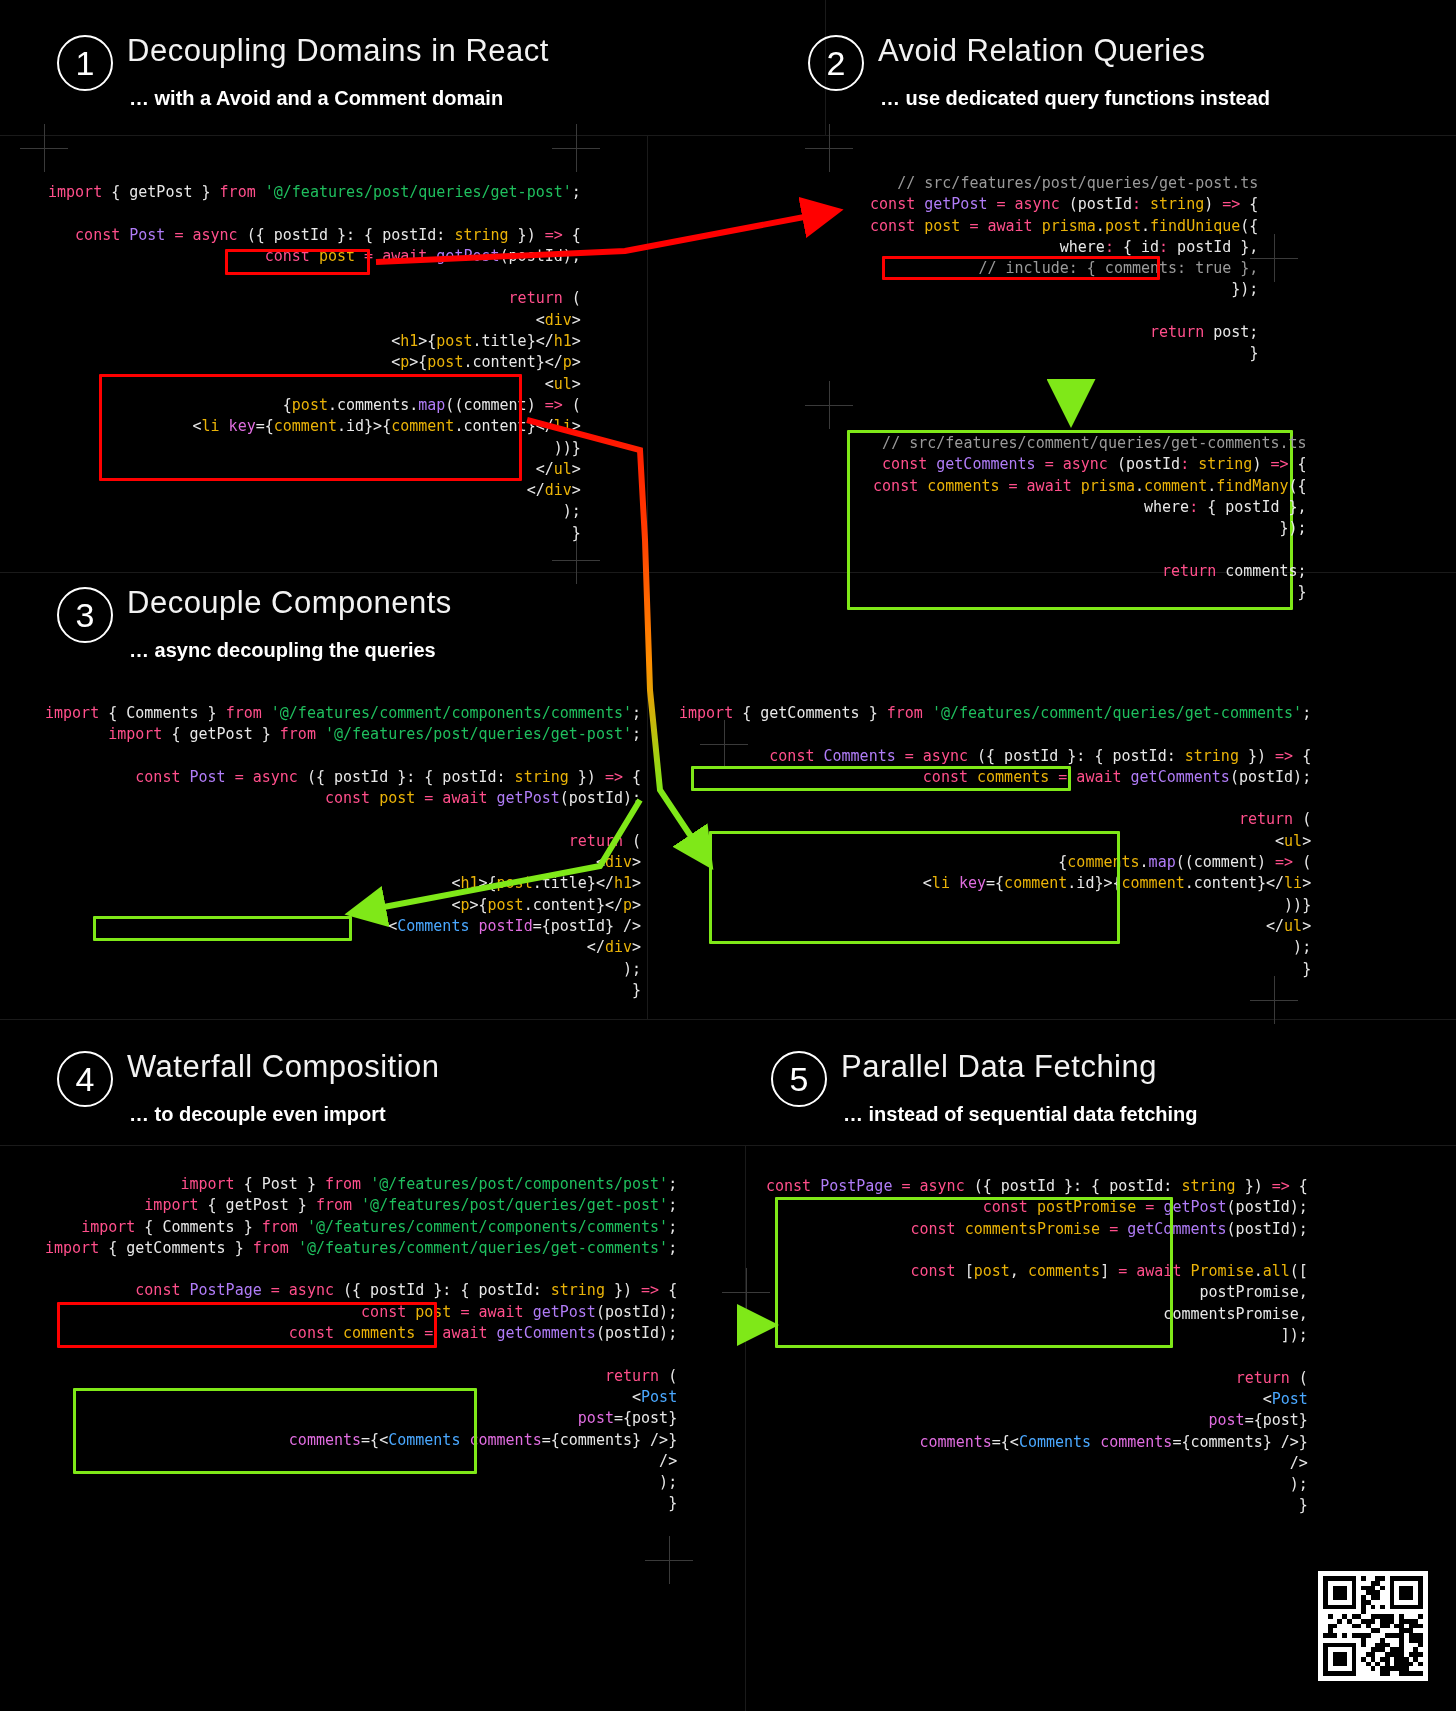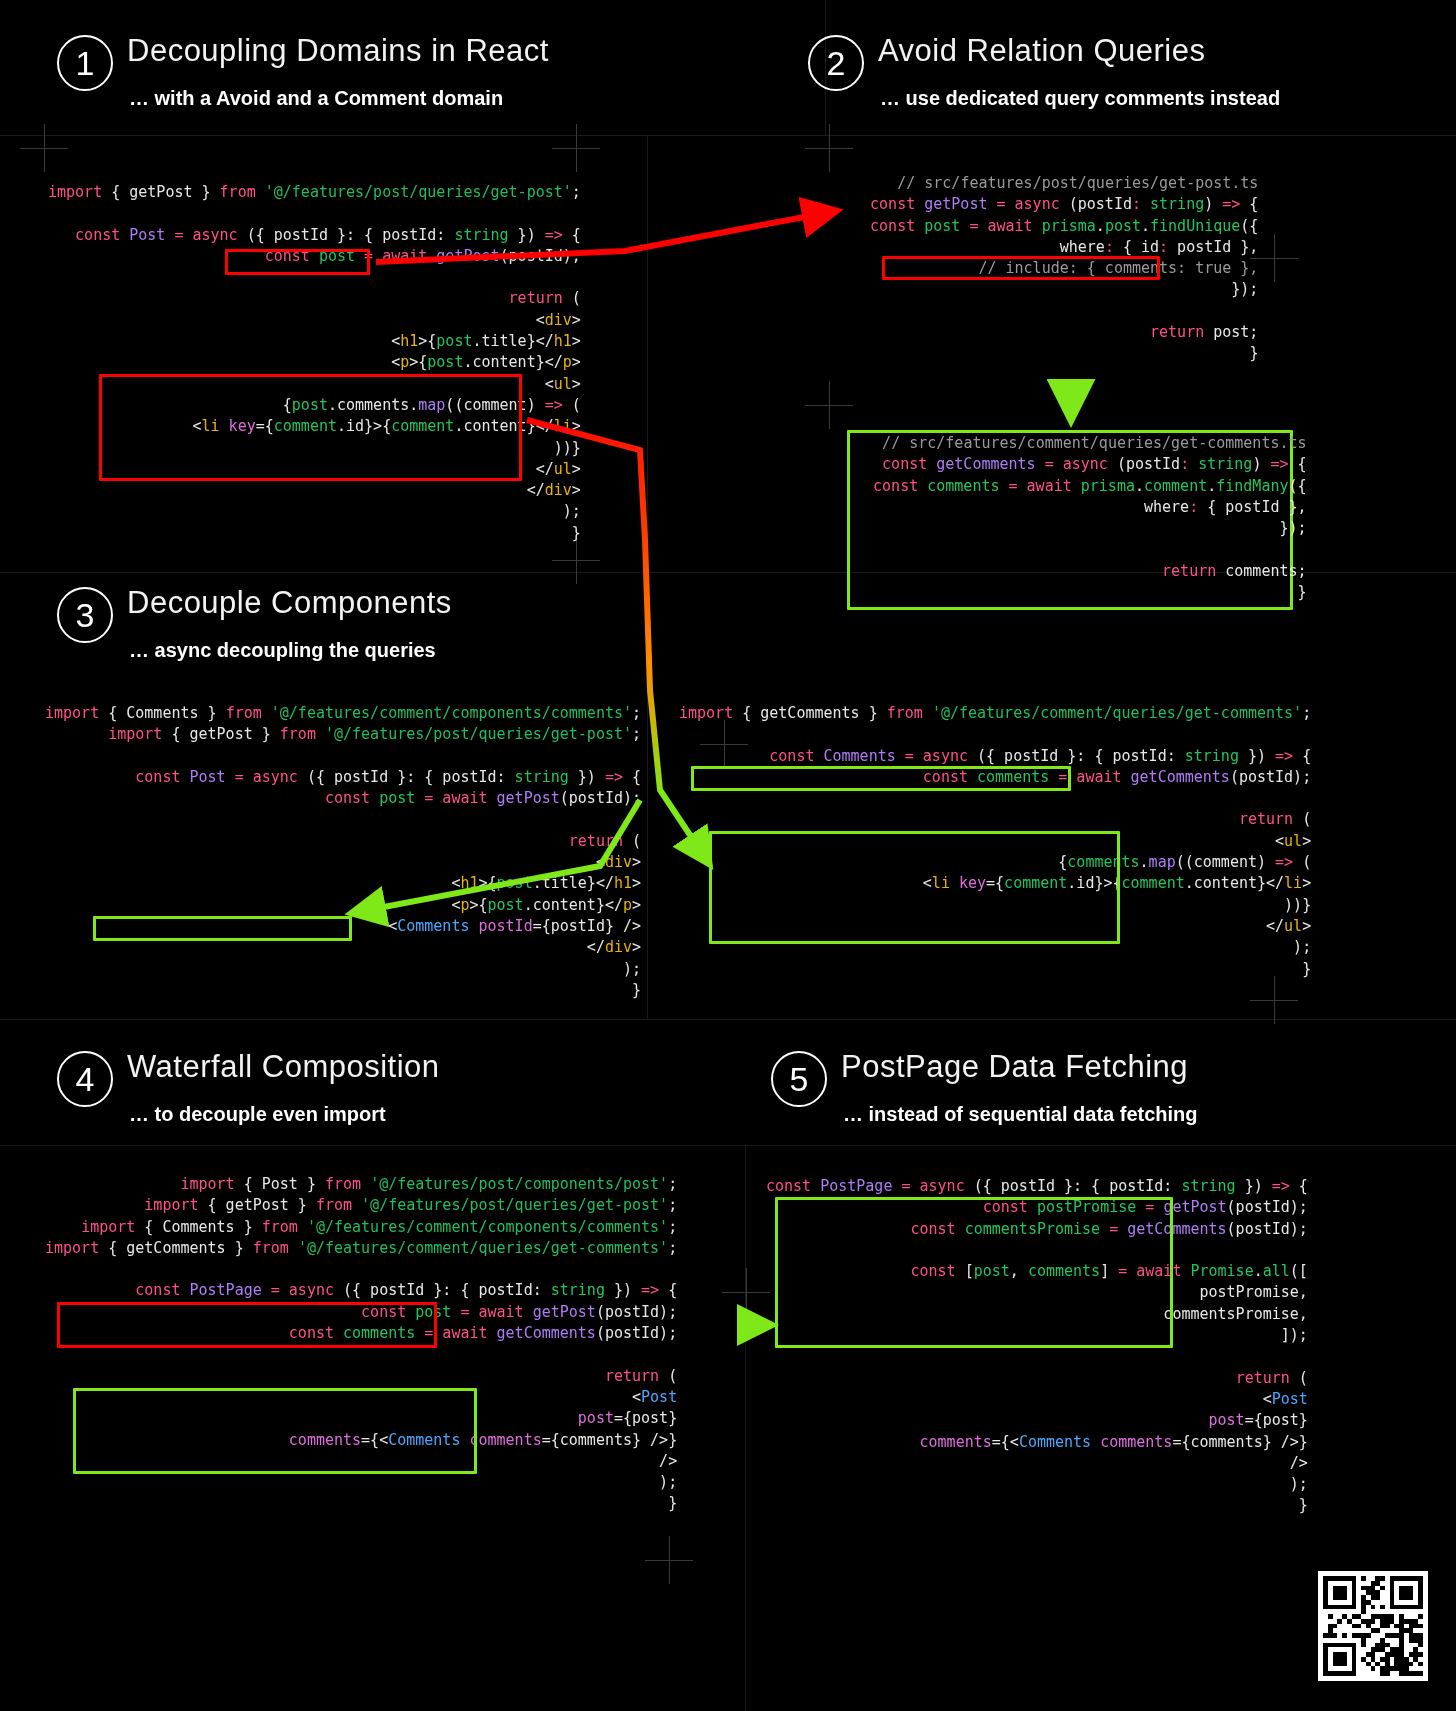--- a/index.html
+++ b/index.html
@@ -70,21 +70,21 @@
     line-height: 21.3px;
     color: #e8e8e8;
     white-space: pre;
     text-align: right;
   }
   .code .ln { display: block; height: 21.3px; white-space: pre; }
 
   
   .t-kw      { color: #ff4f8b; }   
   .t-fn      { color: #b07cf7; }   
-  .t-var     { color: #22c55e; }   
+  .t-var     { color: #eab308; }   
   .t-str     { color: #1fbf5e; }   
   .t-tag     { color: #eab308; }   
   .t-comp    { color: #4aa8ff; }   
   .t-attr    { color: #e06de0; }   
   .t-cmt     { color: #9a9a9a; }   
   .t-pl      { color: #e8e8e8; }   
   .t-cname   { color: #b07cf7; }   
 
   
   .hbox {
@@ -158,21 +158,21 @@
     <div class="sec-title">Decoupling Domains in React</div>
     <div class="sec-sub">… with a Avoid and a Comment domain</div>
   </div>
   <div class="code" id="code-s1" style="left:48px;top:182px;"><span class="ln"><span class="t-kw">import</span><span class="t-pl"> { </span><span class="t-pl">getPost</span><span class="t-pl"> } </span><span class="t-kw">from</span><span class="t-pl"> </span><span class="t-str">'@/features/post/queries/get-post'</span><span class="t-pl">;</span></span><span class="ln"> </span><span class="ln"><span class="t-kw">const</span><span class="t-pl"> </span><span class="t-cname">Post</span><span class="t-pl"> </span><span class="t-kw">=</span><span class="t-pl"> </span><span class="t-kw">async</span><span class="t-pl"> ({ postId }: { postId: </span><span class="t-var">string</span><span class="t-pl"> }) </span><span class="t-kw">=&gt;</span><span class="t-pl"> {</span></span><span class="ln"><span class="t-pl">  </span><span class="t-kw">const</span><span class="t-pl"> </span><span class="t-var">post</span><span class="t-pl"> </span><span class="t-kw">=</span><span class="t-pl"> </span><span class="t-kw">await</span><span class="t-pl"> </span><span class="t-fn">getPost</span><span class="t-pl">(postId);</span></span><span class="ln"> </span><span class="ln"><span class="t-pl">  </span><span class="t-kw">return</span><span class="t-pl"> (</span></span><span class="ln"><span class="t-pl">    &lt;</span><span class="t-tag">div</span><span class="t-pl">&gt;</span></span><span class="ln"><span class="t-pl">      &lt;</span><span class="t-tag">h1</span><span class="t-pl">&gt;{</span><span class="t-var">post</span><span class="t-pl">.title}&lt;/</span><span class="t-tag">h1</span><span class="t-pl">&gt;</span></span><span class="ln"><span class="t-pl">      &lt;</span><span class="t-tag">p</span><span class="t-pl">&gt;{</span><span class="t-var">post</span><span class="t-pl">.content}&lt;/</span><span class="t-tag">p</span><span class="t-pl">&gt;</span></span><span class="ln"><span class="t-pl">      &lt;</span><span class="t-tag">ul</span><span class="t-pl">&gt;</span></span><span class="ln"><span class="t-pl">        {</span><span class="t-var">post</span><span class="t-pl">.comments.</span><span class="t-fn">map</span><span class="t-pl">((comment) </span><span class="t-kw">=&gt;</span><span class="t-pl"> (</span></span><span class="ln"><span class="t-pl">          &lt;</span><span class="t-tag">li</span><span class="t-pl"> </span><span class="t-attr">key</span><span class="t-pl">={</span><span class="t-var">comment</span><span class="t-pl">.id}&gt;{</span><span class="t-var">comment</span><span class="t-pl">.content}&lt;/</span><span class="t-tag">li</span><span class="t-pl">&gt;</span></span><span class="ln"><span class="t-pl">        ))}</span></span><span class="ln"><span class="t-pl">      &lt;/</span><span class="t-tag">ul</span><span class="t-pl">&gt;</span></span><span class="ln"><span class="t-pl">    &lt;/</span><span class="t-tag">div</span><span class="t-pl">&gt;</span></span><span class="ln"><span class="t-pl">  );</span></span><span class="ln"><span class="t-pl">}</span></span></div>
   <div class="hbox" style="left:225px;top:249px;width:145px;height:26px;"></div>
   <div class="hbox" style="left:99px;top:374px;width:423px;height:107px;"></div>
 
   <div class="sec-head" style="left:808px;top:35px;">
     <div class="sec-num">2</div>
     <div class="sec-title">Avoid Relation Queries</div>
-    <div class="sec-sub">… use dedicated query comments instead</div>
+    <div class="sec-sub">… use dedicated query functions instead</div>
   </div>
   <div class="code" id="code-s2a" style="left:852px;top:173px;"><span class="ln"><span class="t-cmt">// src/features/post/queries/get-post.ts</span></span><span class="ln"><span class="t-kw">const</span><span class="t-pl"> </span><span class="t-fn">getPost</span><span class="t-pl"> </span><span class="t-kw">=</span><span class="t-pl"> </span><span class="t-kw">async</span><span class="t-pl"> (postId</span><span class="t-kw">:</span><span class="t-pl"> </span><span class="t-var">string</span><span class="t-pl">) </span><span class="t-kw">=&gt;</span><span class="t-pl"> {</span></span><span class="ln"><span class="t-pl">  </span><span class="t-kw">const</span><span class="t-pl"> </span><span class="t-var">post</span><span class="t-pl"> </span><span class="t-kw">=</span><span class="t-pl"> </span><span class="t-kw">await</span><span class="t-pl"> </span><span class="t-var">prisma</span><span class="t-pl">.</span><span class="t-var">post</span><span class="t-pl">.</span><span class="t-var">findUnique</span><span class="t-pl">({</span></span><span class="ln"><span class="t-pl">    where</span><span class="t-kw">:</span><span class="t-pl"> { id</span><span class="t-kw">:</span><span class="t-pl"> postId },</span></span><span class="ln"><span class="t-pl">    </span><span class="t-cmt">// include: { comments: true },</span></span><span class="ln"><span class="t-pl">  });</span></span><span class="ln"> </span><span class="ln"><span class="t-pl">  </span><span class="t-kw">return</span><span class="t-pl"> post;</span></span><span class="ln"><span class="t-pl">}</span></span></div>
   <div class="hbox" style="left:882px;top:256px;width:278px;height:24px;"></div>
   <div class="hbox green" style="left:847px;top:430px;width:446px;height:180px;"></div>
   <div class="code" id="code-s2b" style="left:855px;top:433px;"><span class="ln"><span class="t-cmt">// src/features/comment/queries/get-comments.ts</span></span><span class="ln"><span class="t-kw">const</span><span class="t-pl"> </span><span class="t-fn">getComments</span><span class="t-pl"> </span><span class="t-kw">=</span><span class="t-pl"> </span><span class="t-kw">async</span><span class="t-pl"> (postId</span><span class="t-kw">:</span><span class="t-pl"> </span><span class="t-var">string</span><span class="t-pl">) </span><span class="t-kw">=&gt;</span><span class="t-pl"> {</span></span><span class="ln"><span class="t-pl">  </span><span class="t-kw">const</span><span class="t-pl"> </span><span class="t-var">comments</span><span class="t-pl"> </span><span class="t-kw">=</span><span class="t-pl"> </span><span class="t-kw">await</span><span class="t-pl"> </span><span class="t-var">prisma</span><span class="t-pl">.</span><span class="t-var">comment</span><span class="t-pl">.</span><span class="t-var">findMany</span><span class="t-pl">({</span></span><span class="ln"><span class="t-pl">    where</span><span class="t-kw">:</span><span class="t-pl"> { postId },</span></span><span class="ln"><span class="t-pl">  });</span></span><span class="ln"> </span><span class="ln"><span class="t-pl">  </span><span class="t-kw">return</span><span class="t-pl"> comments;</span></span><span class="ln"><span class="t-pl">}</span></span></div>
 
   <div class="sec-head" style="left:57px;top:587px;">
     <div class="sec-num">3</div>
     <div class="sec-title">Decouple Components</div>
     <div class="sec-sub">… async decoupling the queries</div>
@@ -188,21 +188,21 @@
     <div class="sec-num">4</div>
     <div class="sec-title">Waterfall Composition</div>
     <div class="sec-sub">… to decouple even import</div>
   </div>
   <div class="code" id="code-s4" style="left:45px;top:1174px;"><span class="ln"><span class="t-kw">import</span><span class="t-pl"> { Post } </span><span class="t-kw">from</span><span class="t-pl"> </span><span class="t-str">'@/features/post/components/post'</span><span class="t-pl">;</span></span><span class="ln"><span class="t-kw">import</span><span class="t-pl"> { getPost } </span><span class="t-kw">from</span><span class="t-pl"> </span><span class="t-str">'@/features/post/queries/get-post'</span><span class="t-pl">;</span></span><span class="ln"><span class="t-kw">import</span><span class="t-pl"> { Comments } </span><span class="t-kw">from</span><span class="t-pl"> </span><span class="t-str">'@/features/comment/components/comments'</span><span class="t-pl">;</span></span><span class="ln"><span class="t-kw">import</span><span class="t-pl"> { getComments } </span><span class="t-kw">from</span><span class="t-pl"> </span><span class="t-str">'@/features/comment/queries/get-comments'</span><span class="t-pl">;</span></span><span class="ln"> </span><span class="ln"><span class="t-kw">const</span><span class="t-pl"> </span><span class="t-cname">PostPage</span><span class="t-pl"> </span><span class="t-kw">=</span><span class="t-pl"> </span><span class="t-kw">async</span><span class="t-pl"> ({ postId }: { postId: </span><span class="t-var">string</span><span class="t-pl"> }) </span><span class="t-kw">=&gt;</span><span class="t-pl"> {</span></span><span class="ln"><span class="t-pl">  </span><span class="t-kw">const</span><span class="t-pl"> </span><span class="t-var">post</span><span class="t-pl"> </span><span class="t-kw">=</span><span class="t-pl"> </span><span class="t-kw">await</span><span class="t-pl"> </span><span class="t-fn">getPost</span><span class="t-pl">(postId);</span></span><span class="ln"><span class="t-pl">  </span><span class="t-kw">const</span><span class="t-pl"> </span><span class="t-var">comments</span><span class="t-pl"> </span><span class="t-kw">=</span><span class="t-pl"> </span><span class="t-kw">await</span><span class="t-pl"> </span><span class="t-fn">getComments</span><span class="t-pl">(postId);</span></span><span class="ln"> </span><span class="ln"><span class="t-pl">  </span><span class="t-kw">return</span><span class="t-pl"> (</span></span><span class="ln"><span class="t-pl">    &lt;</span><span class="t-comp">Post</span></span><span class="ln"><span class="t-pl">      </span><span class="t-attr">post</span><span class="t-pl">={post}</span></span><span class="ln"><span class="t-pl">      </span><span class="t-attr">comments</span><span class="t-pl">={&lt;</span><span class="t-comp">Comments</span><span class="t-pl"> </span><span class="t-attr">comments</span><span class="t-pl">={comments} /&gt;}</span></span><span class="ln"><span class="t-pl">    /&gt;</span></span><span class="ln"><span class="t-pl">  );</span></span><span class="ln"><span class="t-pl">}</span></span></div>
   <div class="hbox" style="left:57px;top:1302px;width:380px;height:46px;"></div>
   <div class="hbox green" style="left:73px;top:1388px;width:404px;height:86px;"></div>
 
   <div class="sec-head" style="left:771px;top:1051px;">
     <div class="sec-num">5</div>
-    <div class="sec-title">PostPage Data Fetching</div>
+    <div class="sec-title">Parallel Data Fetching</div>
     <div class="sec-sub">… instead of sequential data fetching</div>
   </div>
   <div class="code" id="code-s5" style="left:766px;top:1176px;"><span class="ln"><span class="t-kw">const</span><span class="t-pl"> </span><span class="t-cname">PostPage</span><span class="t-pl"> </span><span class="t-kw">=</span><span class="t-pl"> </span><span class="t-kw">async</span><span class="t-pl"> ({ postId }: { postId: </span><span class="t-var">string</span><span class="t-pl"> }) </span><span class="t-kw">=&gt;</span><span class="t-pl"> {</span></span><span class="ln"><span class="t-pl">  </span><span class="t-kw">const</span><span class="t-pl"> </span><span class="t-var">postPromise</span><span class="t-pl"> </span><span class="t-kw">=</span><span class="t-pl"> </span><span class="t-fn">getPost</span><span class="t-pl">(postId);</span></span><span class="ln"><span class="t-pl">  </span><span class="t-kw">const</span><span class="t-pl"> </span><span class="t-var">commentsPromise</span><span class="t-pl"> </span><span class="t-kw">=</span><span class="t-pl"> </span><span class="t-fn">getComments</span><span class="t-pl">(postId);</span></span><span class="ln"> </span><span class="ln"><span class="t-pl">  </span><span class="t-kw">const</span><span class="t-pl"> [</span><span class="t-var">post</span><span class="t-pl">, </span><span class="t-var">comments</span><span class="t-pl">] </span><span class="t-kw">=</span><span class="t-pl"> </span><span class="t-kw">await</span><span class="t-pl"> </span><span class="t-var">Promise</span><span class="t-pl">.</span><span class="t-var">all</span><span class="t-pl">([</span></span><span class="ln"><span class="t-pl">    postPromise,</span></span><span class="ln"><span class="t-pl">    commentsPromise,</span></span><span class="ln"><span class="t-pl">  ]);</span></span><span class="ln"> </span><span class="ln"><span class="t-pl">  </span><span class="t-kw">return</span><span class="t-pl"> (</span></span><span class="ln"><span class="t-pl">    &lt;</span><span class="t-comp">Post</span></span><span class="ln"><span class="t-pl">      </span><span class="t-attr">post</span><span class="t-pl">={post}</span></span><span class="ln"><span class="t-pl">      </span><span class="t-attr">comments</span><span class="t-pl">={&lt;</span><span class="t-comp">Comments</span><span class="t-pl"> </span><span class="t-attr">comments</span><span class="t-pl">={comments} /&gt;}</span></span><span class="ln"><span class="t-pl">    /&gt;</span></span><span class="ln"><span class="t-pl">  );</span></span><span class="ln"><span class="t-pl">}</span></span></div>
   <div class="hbox green" style="left:775px;top:1197px;width:398px;height:151px;"></div>
 
   <svg id="arrows" viewBox="0 0 1456 1711">
     <defs>
       <marker id="ah-red" markerWidth="7" markerHeight="7" refX="3" refY="3.5" orient="auto">
         <path d="M0,0 L7,3.5 L0,7 z" fill="#ff0000"></path>
       </marker>

